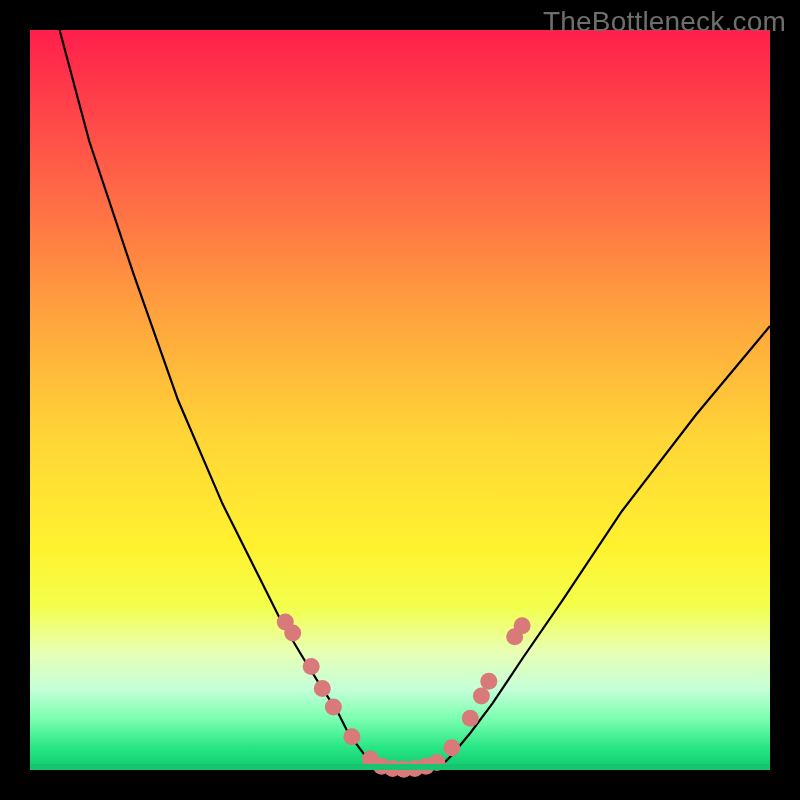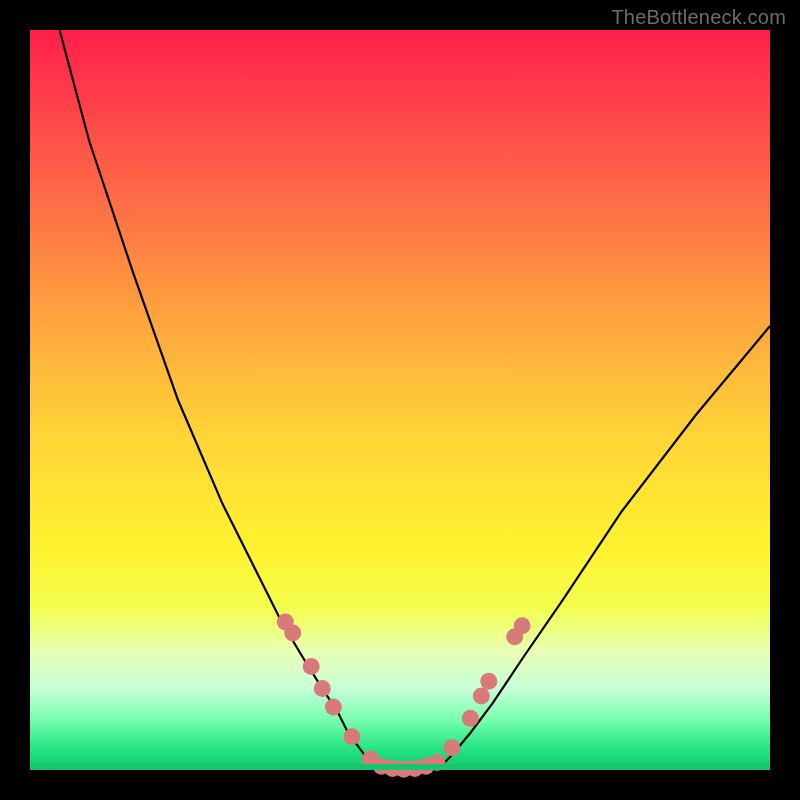--- a/index.html
+++ b/index.html
@@ -39,21 +39,21 @@
       #7cffb1 93%,
       #27e684 97%,
       #0fc76e 100%
     );
   }
   .watermark {
     position: absolute;
     top: 6px;
     right: 14px;
     color: #6e6e6e;
-    font-size: 20px;
+    font-size: 28px;
     font-weight: 500;
     letter-spacing: 0.2px;
     user-select: none;
   }
   svg.curve {
     position: absolute;
     left: 0;
     top: 0;
     width: 740px;
     height: 740px;

